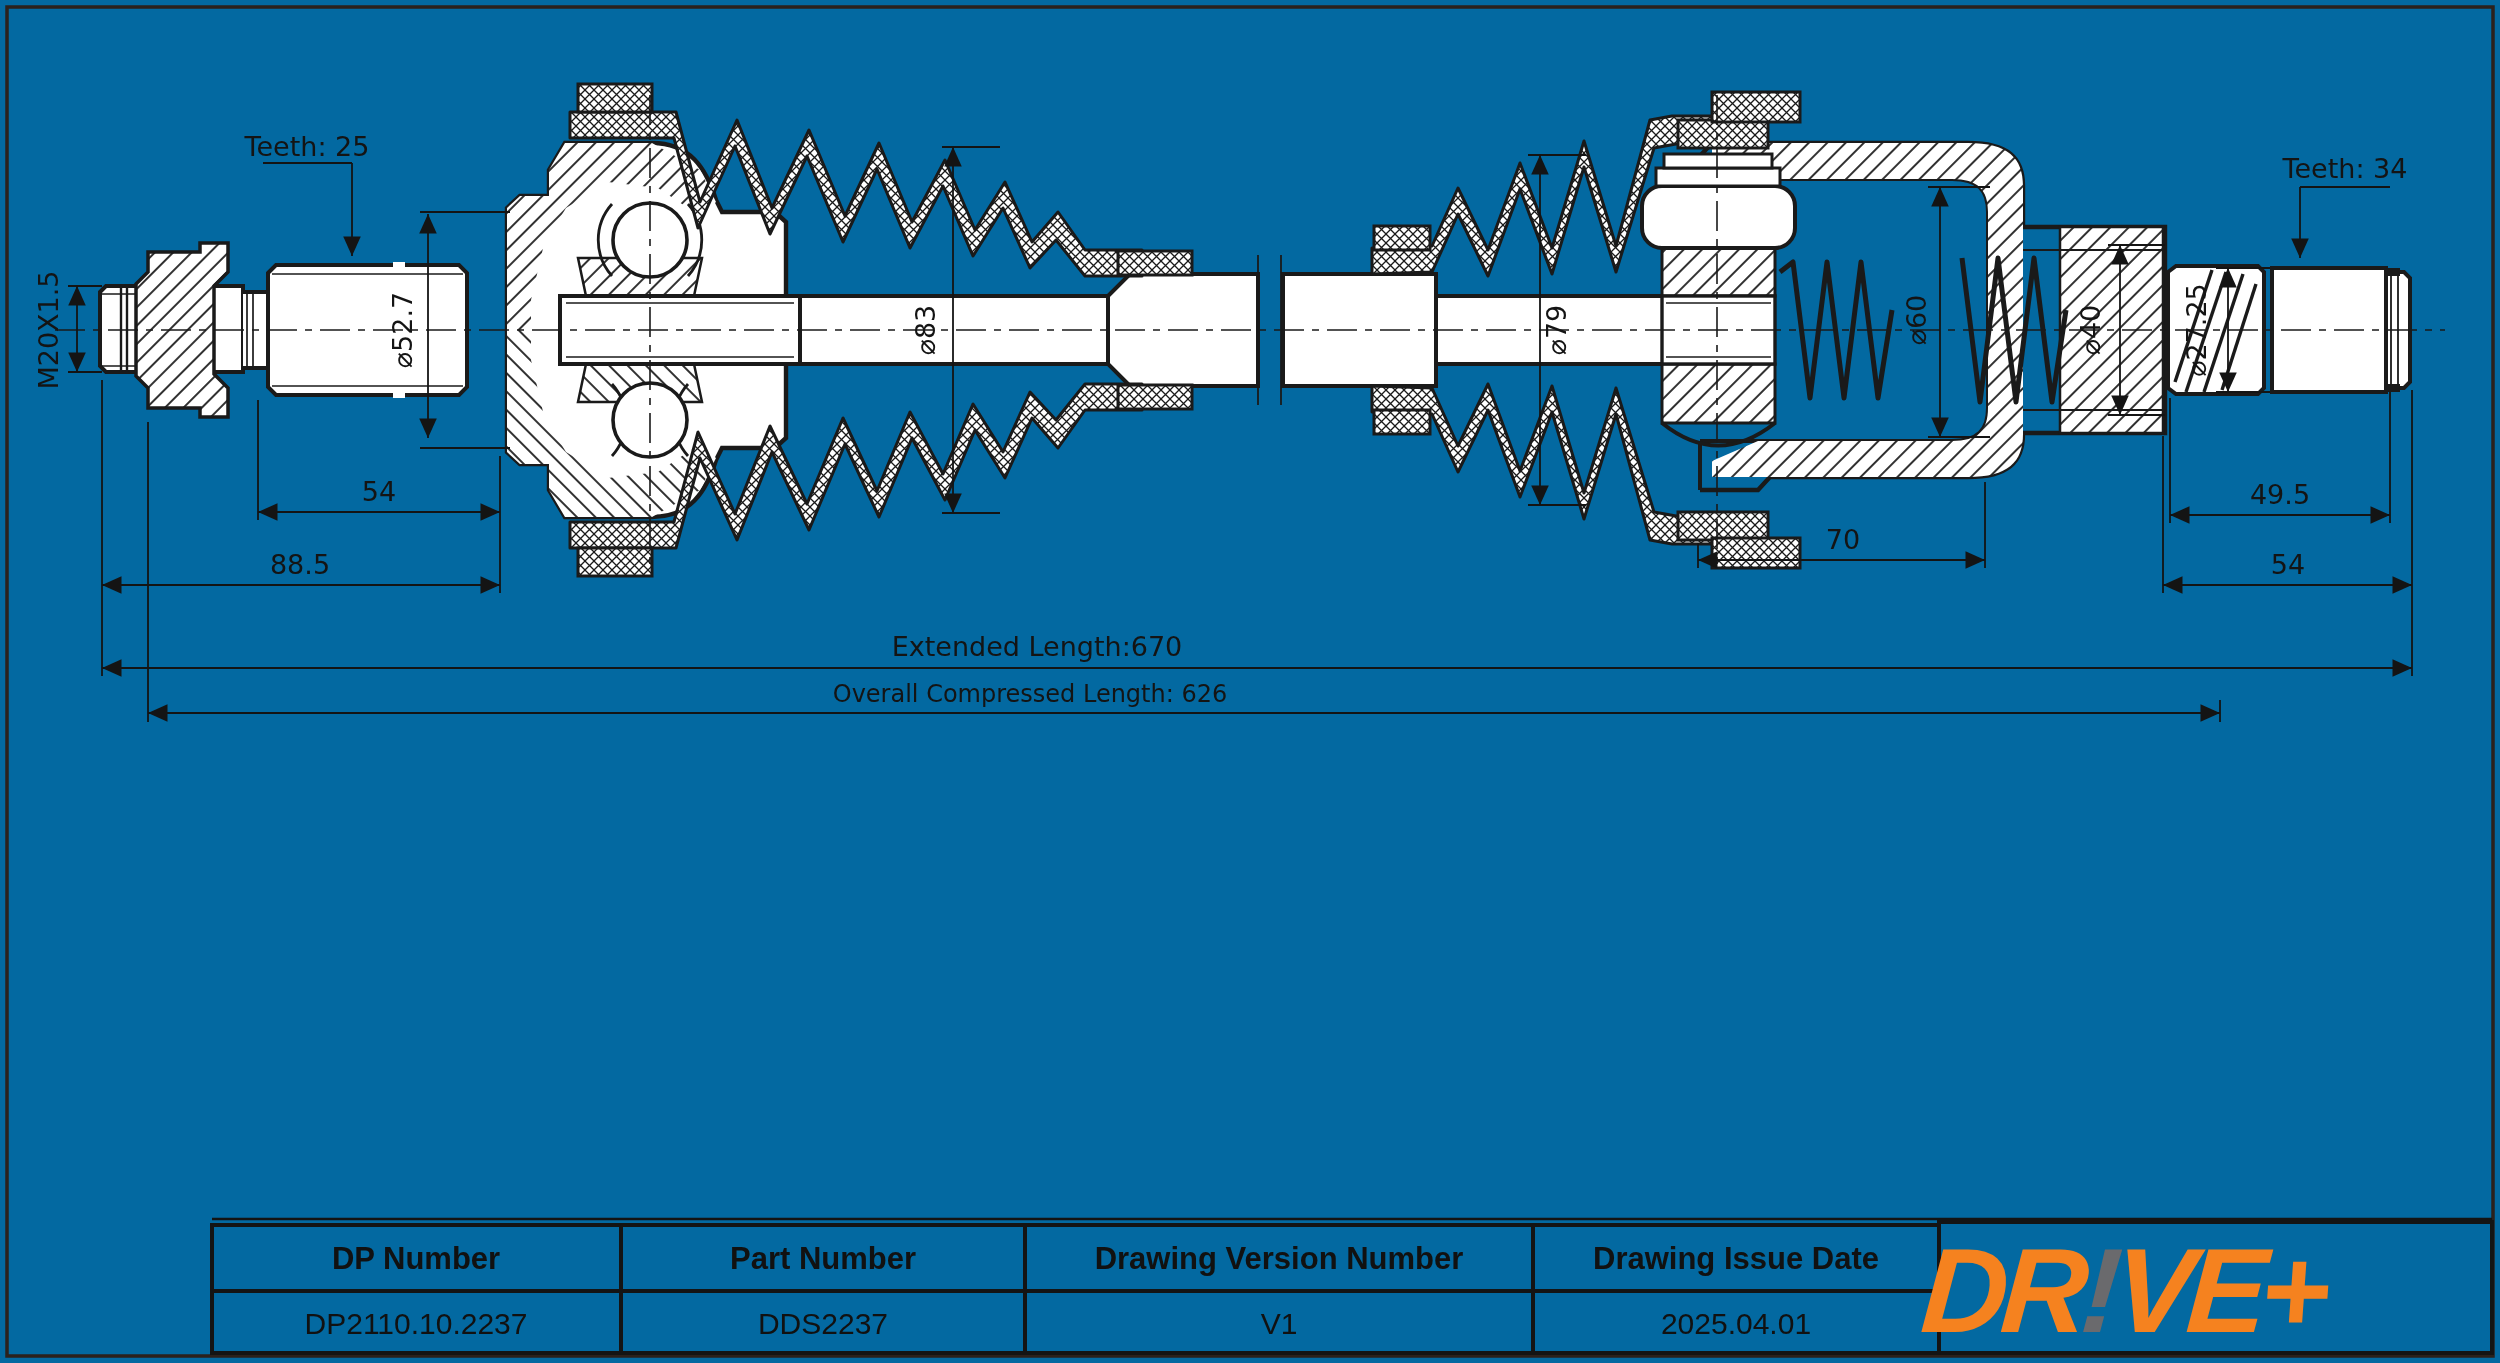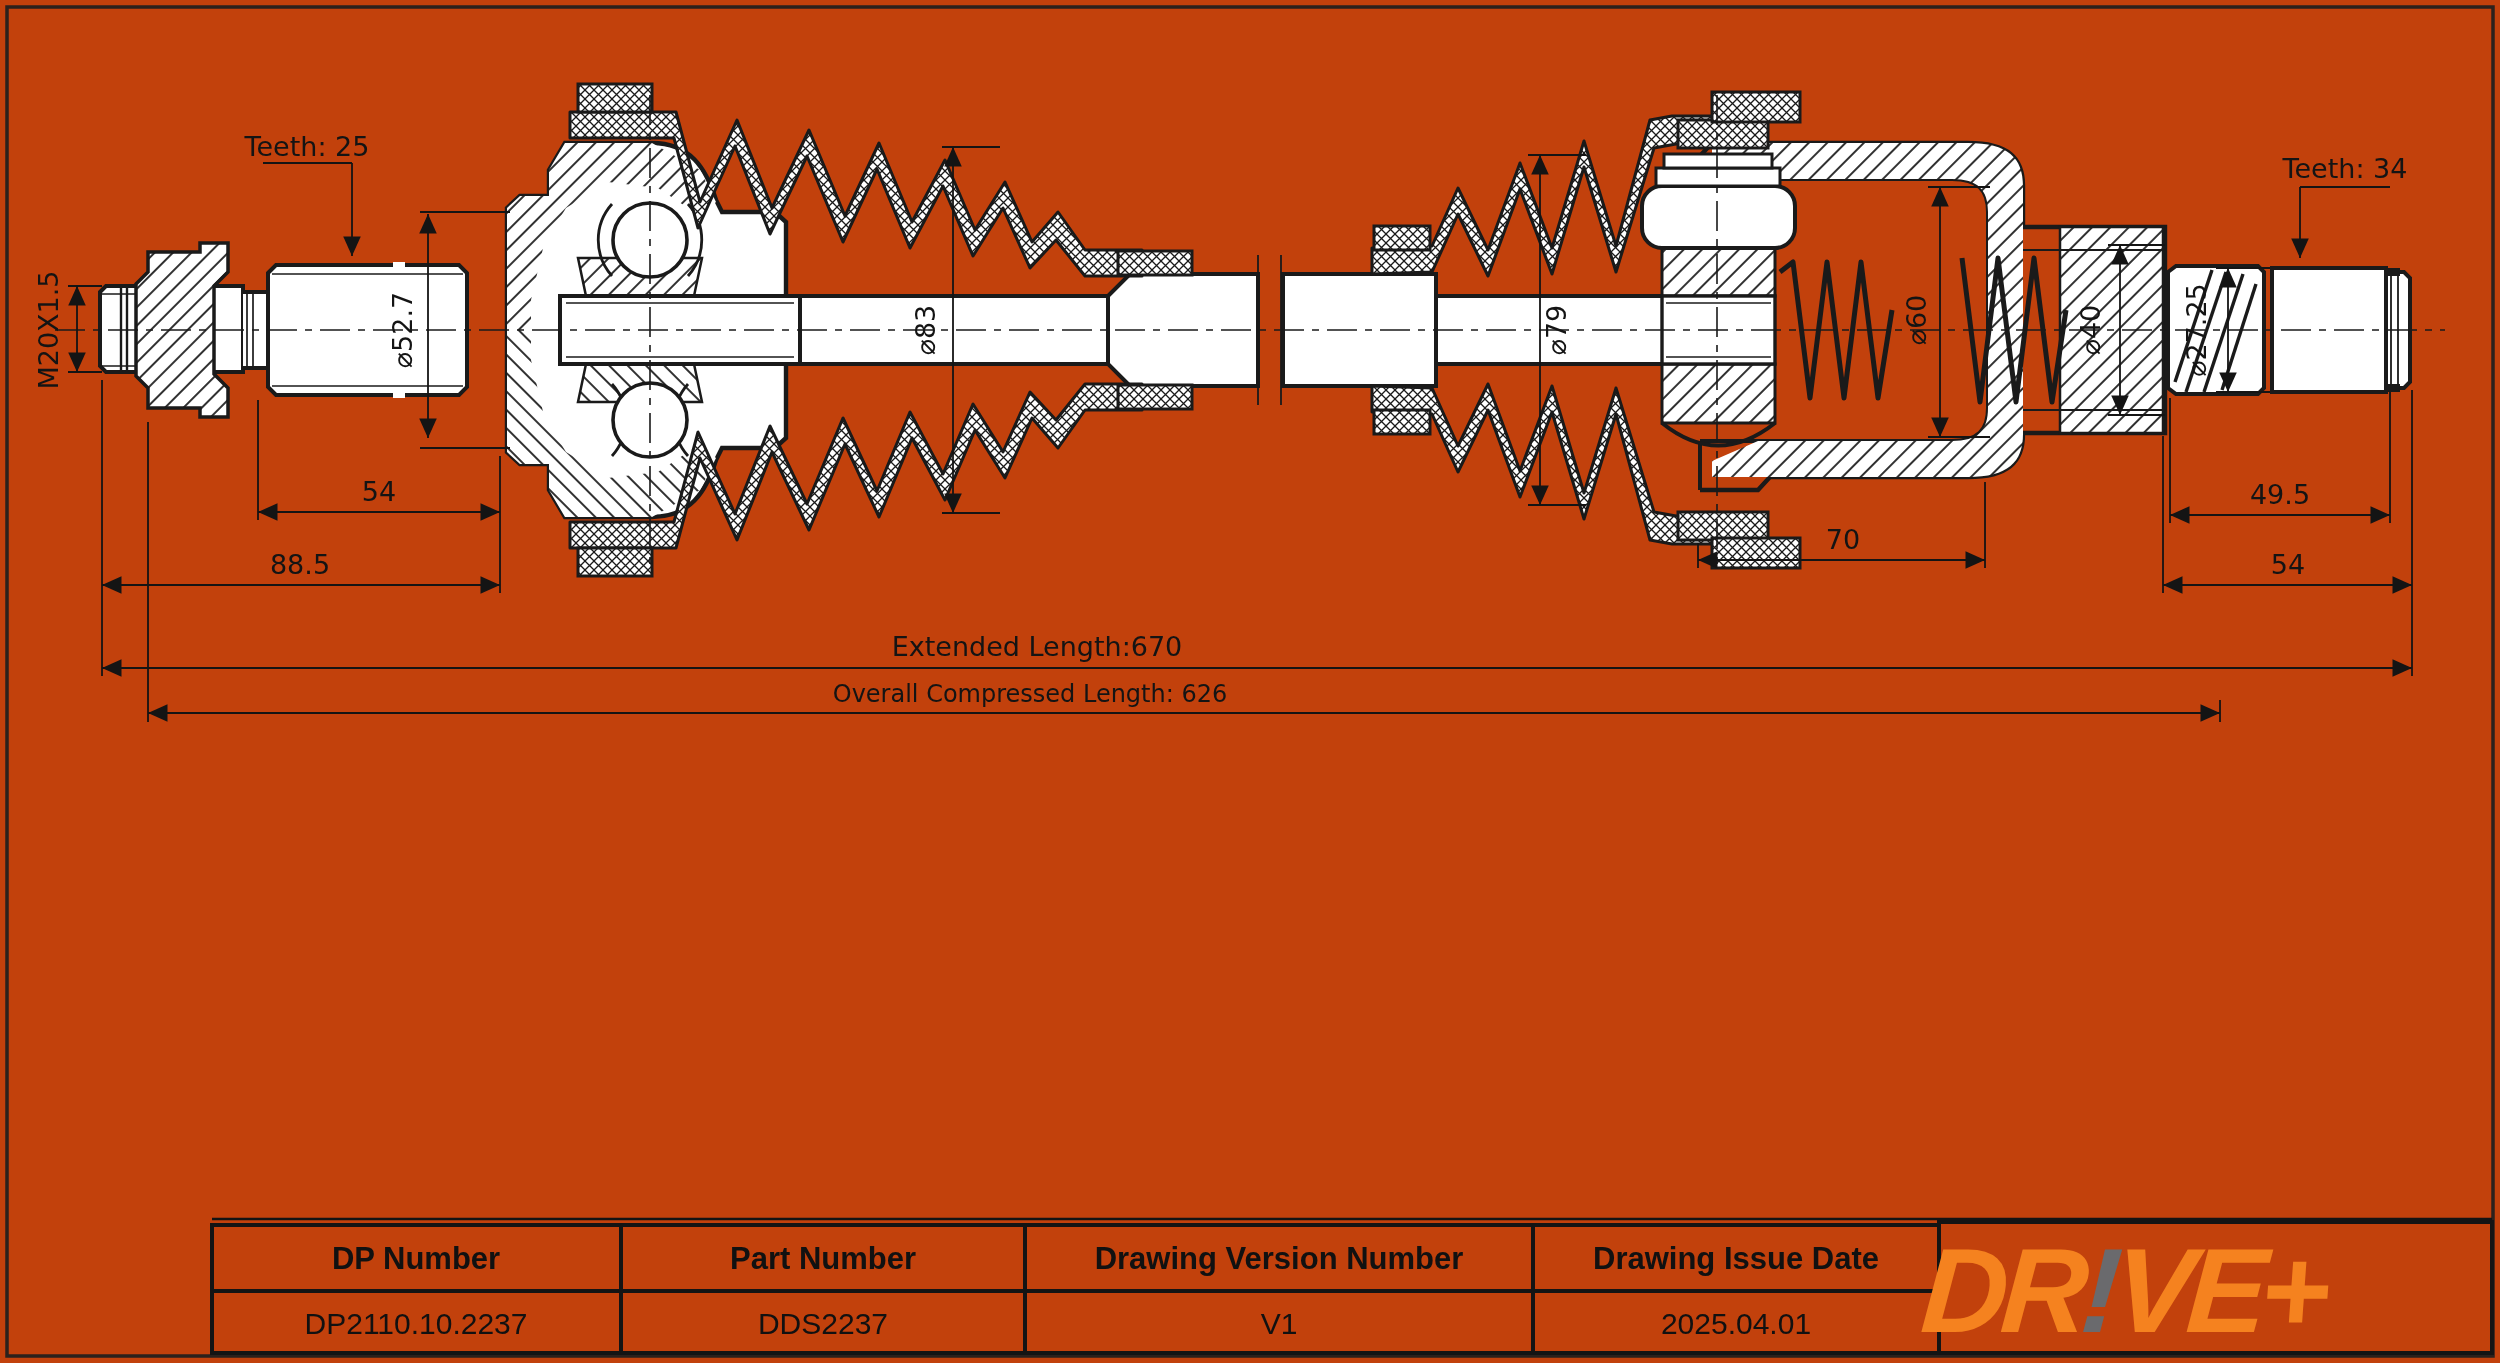--- a/index.html
+++ b/index.html
@@ -1,16 +1,16 @@
 <!DOCTYPE html>
 <html><head>
 <meta charset="utf-8">
 <style>
   html,body{margin:0;padding:0;background:#fff;}
-  .stage{position:relative;width:2500px;height:1363px;background:#c2410c;overflow:hidden;}
+  .stage{position:relative;width:2500px;height:1363px;background:#0369a1;overflow:hidden;}
   svg{display:block;}
   .dim  { font:27px "DejaVu Sans", sans-serif; fill:#141414; }
   .dims { font:24px "DejaVu Sans", sans-serif; fill:#141414; }
   .hdr  { font:bold 31px "Liberation Sans", sans-serif; fill:#111; }
   .val  { font:30px "Liberation Sans", sans-serif; fill:#111; }
   .logoT{ font:bold italic 120px "Liberation Sans", sans-serif; letter-spacing:-7px; }
 </style>
 </head>
 <body>
 

